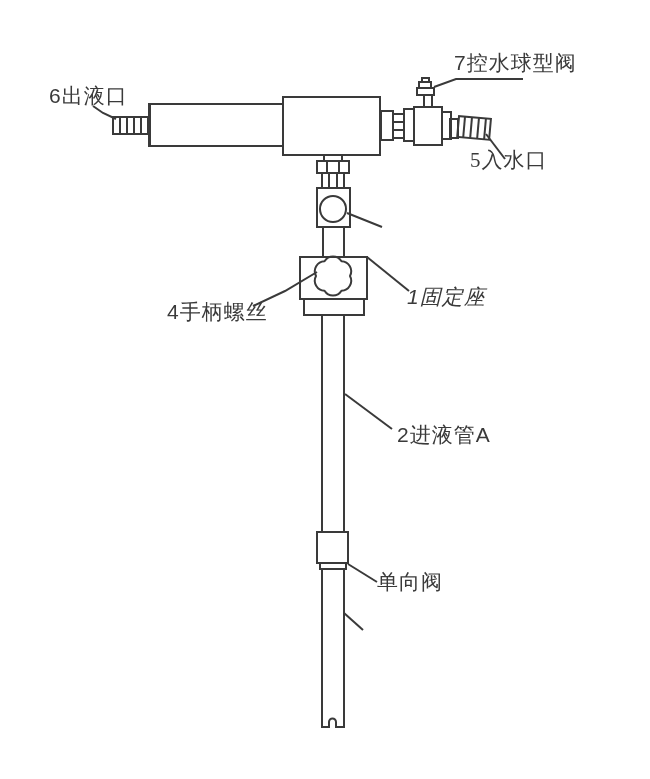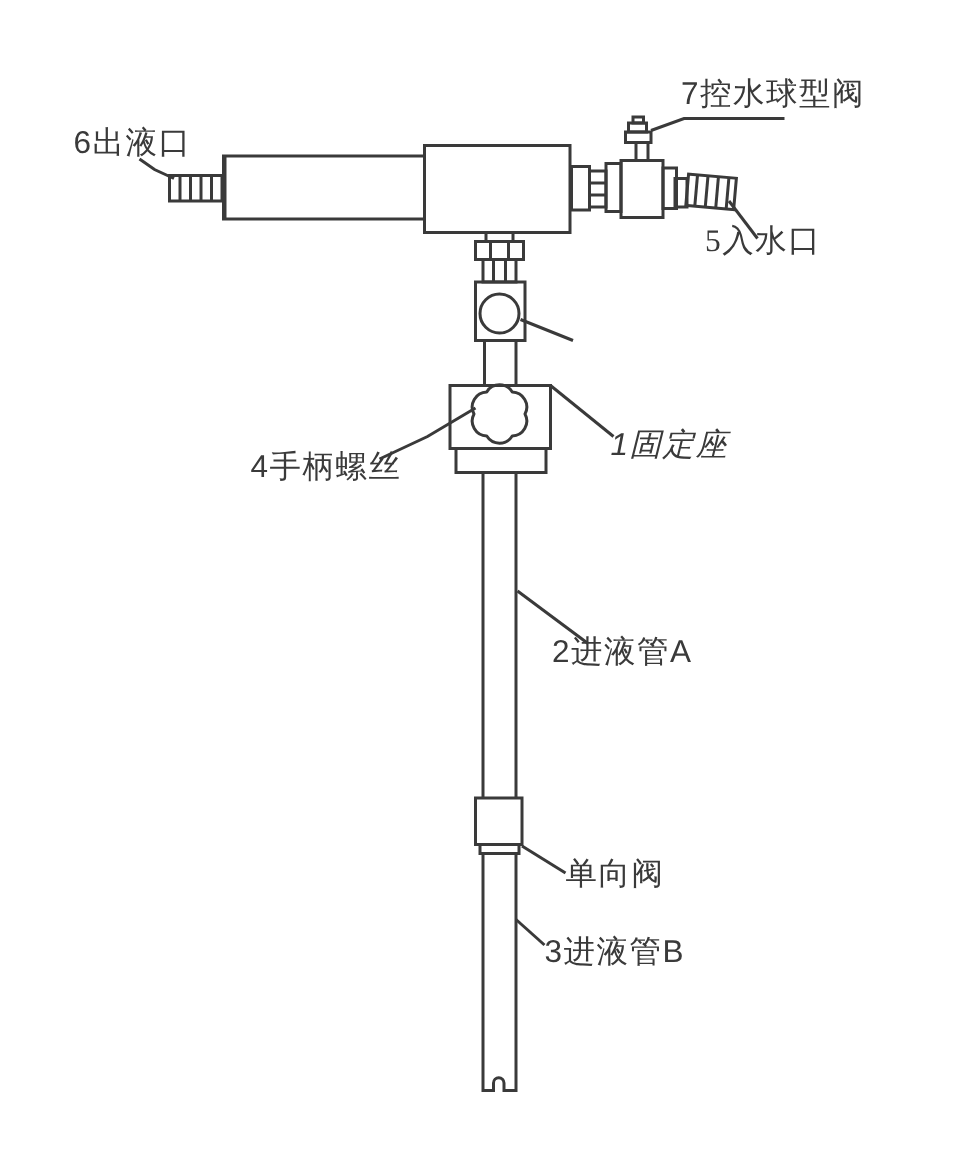--- a/index.html
+++ b/index.html
@@ -129,19 +129,18 @@
 
   <div class="lbl" style="left:454px; top:51px;">7控水球型阀</div>
 
   <div class="lbl" style="left:470px; top:149px;font-family:Liberation Serif, serif;">5入水口</div>
 
 
   <div class="lbl" style="left:147px; top:300px;margin-left:20px;">4手柄螺丝</div>
 
   <div class="lbl" style="left:407px; top:285px;font-style:italic;">1固定座</div>
 
-  <div class="lbl" style="left:368px; top:423px;">2进液管A</div>
+  <div class="lbl" style="left:397px; top:423px;">2进液管A</div>
 
   <div class="lbl" style="left:377px; top:571px;font-family:Liberation Serif, serif;">单向阀</div>
 
-  <div class="lbl" style="left:363px; top:623px;">3进液管B</div>
 
 </div>
 
 </body></html>

